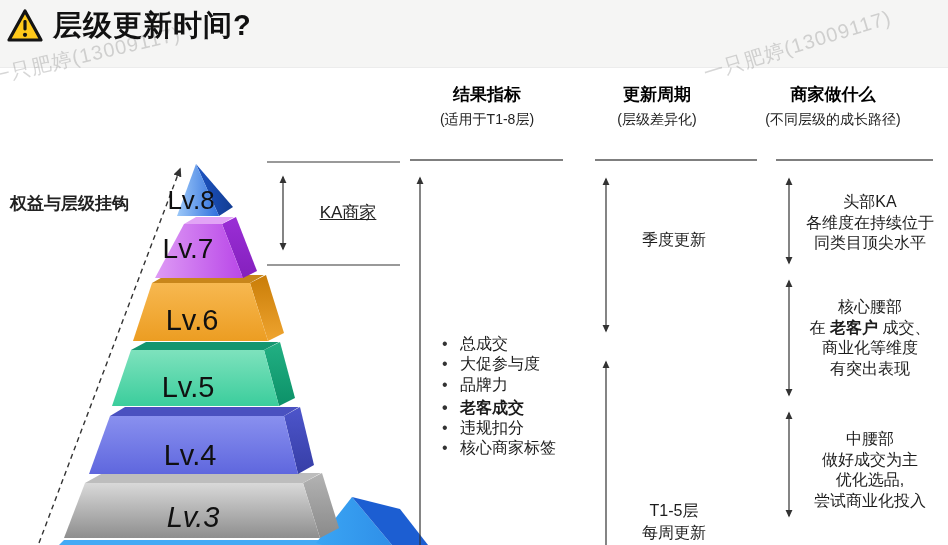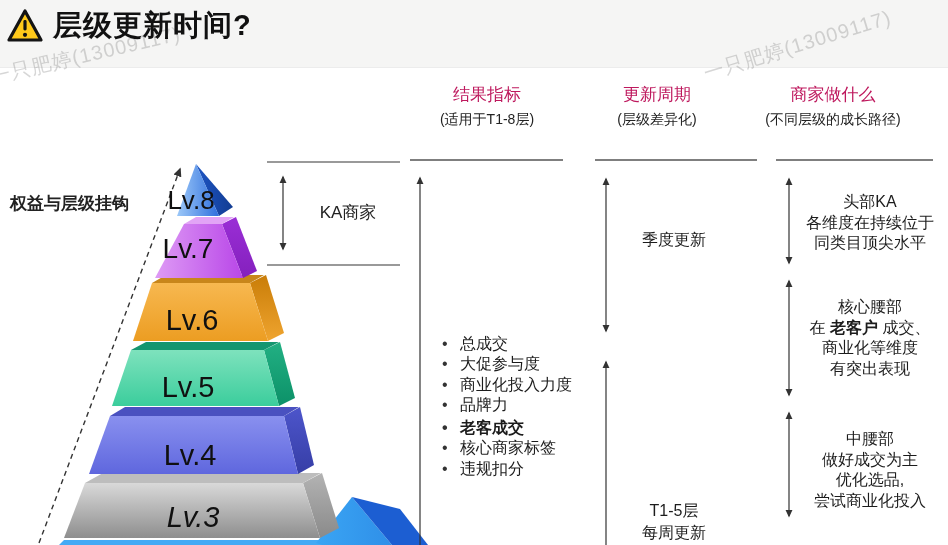--- a/index.html
+++ b/index.html
@@ -16,22 +16,22 @@
   .gfx{position:absolute;left:0;top:0;z-index:3;pointer-events:none;}
   .overlay{position:absolute;z-index:5;}
   .lv-label{position:absolute;width:90px;text-align:center;font-size:29px;color:#101010;line-height:1;z-index:6;}
   .lv8{left:146px;top:187px;font-size:26px;}
   .lv7{left:143px;top:235px;font-size:28px;}
   .lv6{left:147px;top:306px;}
   .lv5{left:143px;top:373px;}
   .lv4{left:145px;top:441px;}
   .lv3{left:148px;top:503px;font-style:italic;}
   .left-note{left:10px;top:170px;font-size:17px;font-weight:600;color:#222;margin-top:22px;}
-  .ka-label{left:293px;top:201px;width:110px;text-align:center;font-size:17px;color:#222;}
-  .col-header{position:absolute;text-align:center;font-weight:normal;font-size:17px;color:#be185d;z-index:5;}
+  .ka-label{left:293px;top:201px;width:110px;text-align:center;font-size:17px;color:#222;text-decoration:underline;}
+  .col-header{position:absolute;text-align:center;font-weight:bold;font-size:17px;color:#000000;z-index:5;}
   .col-sub{position:absolute;text-align:center;font-size:14px;color:#222;z-index:5;}
   .bullets{left:424px;top:322px;width:150px;}
   .bullets ul{list-style:none;margin:12px;padding:0;}
   .bullets li{position:relative;padding-left:24px;font-size:16px;line-height:20.3px;white-space:nowrap;}
   .bullets li::before{content:"\2022";position:absolute;left:6px;color:#333;}
   .bullets li.bold{font-weight:bold;}
   .bullets li.gap{margin-top:3px;}
   .cycle-block{position:absolute;left:614px;width:120px;text-align:center;font-size:16px;line-height:22px;z-index:5;}
   .cb1{top:229px;} .cb2{top:500px;}
   .action-block{position:absolute;left:775px;width:190px;text-align:center;font-size:16px;line-height:20.5px;z-index:5;}
@@ -194,25 +194,24 @@
   <div class="col-sub" style="left:407px;top:111px;width:160px;">(适用于T1-8层)</div>
   <div class="col-header" style="left:577px;top:83px;width:160px;">更新周期</div>
   <div class="col-sub" style="left:577px;top:111px;width:160px;">(层级差异化)</div>
   <div class="col-header" style="left:743px;top:83px;width:180px;">商家做什么</div>
   <div class="col-sub" style="left:743px;top:111px;width:180px;text-align:center;">(不同层级的成长路径)</div>
 
   <div class="overlay bullets">
     <ul>
       <li>总成交</li>
       <li>大促参与度</li>
-      <li>商业化投入力度</li>
       <li>品牌力</li>
       <li class="bold gap">老客成交</li>
+      <li>违规扣分</li>
       <li>核心商家标签</li>
-      <li>违规扣分</li>
     </ul>
   </div>
 
   <div class="cycle-block cb1">
     <div>季度更新</div>
   </div>
   <div class="cycle-block cb2">
     <div>T1-5层</div>
     <div>每周更新</div>
   </div>

